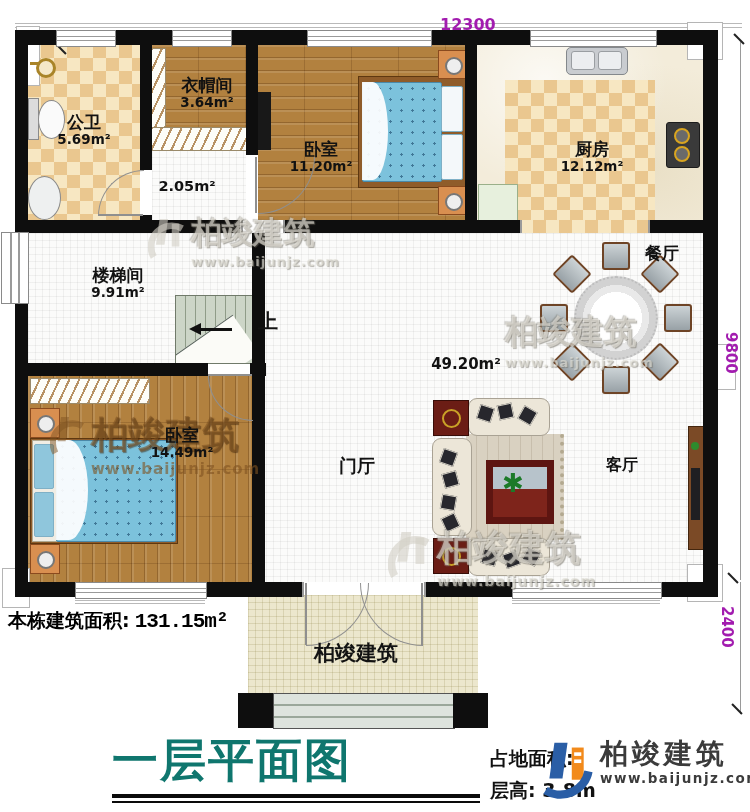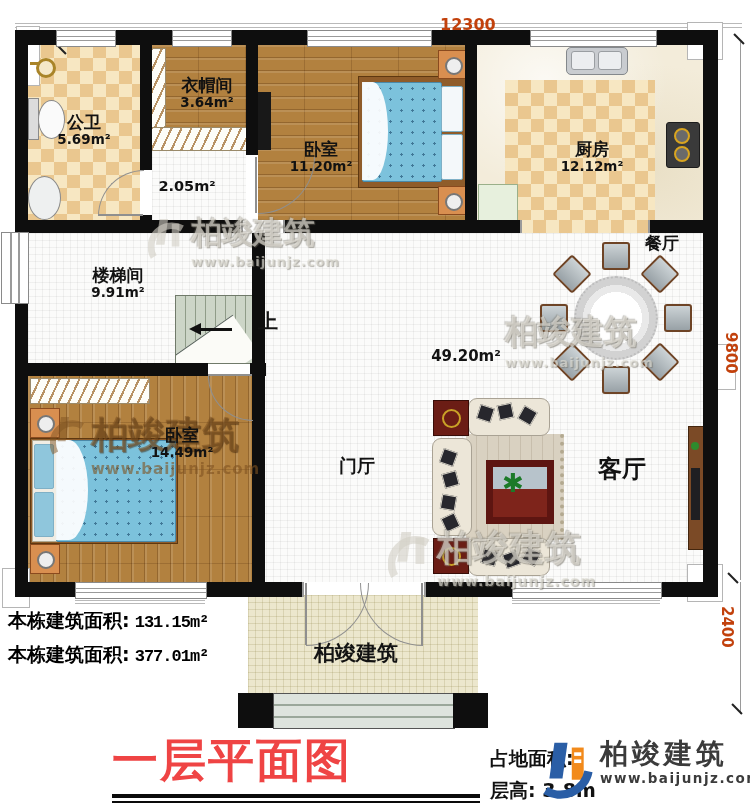--- a/index.html
+++ b/index.html
@@ -55,43 +55,43 @@
   .cushion{position:absolute;width:13px;height:13px;background:#27272d;border:1px solid #d8d4c8;z-index:11;}
   .sidetab{background:#6b1d15;border:1px solid #380d08;}
   .sidetab:after{content:"";position:absolute;left:50%;top:50%;width:15px;height:15px;margin:-9px 0 0 -9px;
         border:2px solid #c9a227;border-radius:50%;}
   .chair{position:absolute;width:24px;height:24px;background:linear-gradient(#ccd3d6,#98a1a6);
         border:2.5px solid #6e4426;border-radius:3px;z-index:10;}
   
   .lbl{position:absolute;transform:translateX(-50%);text-align:center;font-weight:700;color:#121212;
        z-index:50;line-height:1.12;white-space:nowrap;}
   .rname{font-size:17px;} .rarea{font-size:13.5px;}
-  .dim{position:absolute;font-weight:700;color:#c2410c;font-size:15px;z-index:50;white-space:nowrap;}
+  .dim{position:absolute;font-weight:700;color:#a21caf;font-size:15px;z-index:50;white-space:nowrap;}
   .vdim{writing-mode:vertical-rl;}
   .tick{position:absolute;width:14px;height:2px;background:#222;transform:rotate(45deg);z-index:6;}
   .dimline{position:absolute;background:#9a9a9a;z-index:4;}
   
   .wm{position:absolute;z-index:40;display:flex;align-items:flex-start;gap:5px;pointer-events:none;}
   .wm .txt{display:flex;flex-direction:column;}
   .wm-light .t1{font-weight:900;color:rgba(235,232,224,.6);text-shadow:1px 1px 1px rgba(110,105,95,.55),-1px -1px 1px rgba(110,105,95,.35);}
   .wm-light .t2{font-weight:700;color:rgba(225,222,214,.65);text-shadow:1px 1px 1px rgba(110,105,95,.5);letter-spacing:1px;}
   .wm-dark .t1{font-weight:900;color:rgba(128,84,34,.55);text-shadow:1px 1px 1px rgba(55,30,5,.5);}
   .wm-dark .t2{font-weight:700;color:rgba(128,84,34,.6);letter-spacing:1px;}
   
   .stairs{position:absolute;left:175px;top:295px;width:81px;height:67px;z-index:12;
         background:repeating-linear-gradient(to right,#ccd5c7 0 9px,#8f9c88 9px 10px);border:1px solid #707a6a;overflow:hidden;}
   .stairs .cut{position:absolute;left:-30px;bottom:-26px;width:110px;height:46px;background:#fbfbf7;
         transform:rotate(-35deg);border-top:1.5px solid #55605a;}
   .uparrow-line{position:absolute;left:200px;top:328px;width:32px;height:2.5px;background:#111;z-index:13;}
   .uparrow-head{position:absolute;left:189px;top:323px;width:0;height:0;z-index:13;
         border-top:6px solid transparent;border-bottom:6px solid transparent;border-right:12px solid #111;}
   
   .stat-label{font-size:19px;font-weight:700;color:#000;}
-  .stat-value{font-size:17px;font-weight:700;color:#000;font-family:"Liberation Mono","DejaVu Sans Mono",monospace;letter-spacing:-1px;}
-  .title-main{position:absolute;left:112px;top:730px;font-size:46px;font-weight:900;color:#ef4444;letter-spacing:2px;z-index:50;}
+  .stat-value{font-size:21px;font-weight:700;color:#000;font-family:"Liberation Mono","DejaVu Sans Mono",monospace;letter-spacing:-1px;}
+  .title-main{position:absolute;left:112px;top:730px;font-size:46px;font-weight:900;color:#0f766e;letter-spacing:2px;z-index:50;}
   .title-scale{position:absolute;left:388px;top:736px;font-size:41px;font-weight:500;color:#0a0a0a;z-index:50;
         font-family:"Liberation Mono","DejaVu Sans Mono",monospace;}
   .tb-small{position:absolute;font-size:19px;font-weight:700;color:#111;z-index:45;white-space:nowrap;}
   .logo{position:absolute;left:540px;top:738px;display:flex;align-items:flex-start;gap:6px;z-index:48;}
   .logo-texts{display:flex;flex-direction:column;}
   .logo-brand{font-size:28px;font-weight:900;color:#3b3b3b;letter-spacing:4px;line-height:1.15;}
   .logo-url{font-size:13.5px;font-weight:700;color:#3b3b3b;letter-spacing:1.5px;}
 </style>
 </head>
 <body>
@@ -323,51 +323,47 @@
       <div class="rarea">12.12m²</div>
     </div>
   <div class="lbl" style="left:118px;top:266px;">
     <div class="rname">楼梯间</div>
       <div class="rarea">9.91m²</div>
     </div>
   <div class="lbl" style="left:182px;top:426px;">
     <div class="rname">卧室</div>
       <div class="rarea">14.49m²</div>
     </div>
-  <div class="lbl" style="left:466px;top:348px;">
+  <div class="lbl" style="left:466px;top:356px;">
     <div class="rarea" style="font-size:15px;">49.20m²</div>
     </div>
-  <div class="lbl" style="left:662px;top:234px;">
+  <div class="lbl" style="left:662px;top:244px;">
     <div class="rname">餐厅</div>
     </div>
   <div class="lbl" style="left:622px;top:456px;">
-    <div class="rname" style="font-size:24px;">客厅</div>
+    <div class="rname" style="font-size:16px;">客厅</div>
     </div>
   <div class="lbl" style="left:357px;top:456px;">
     <div class="rname" style="font-size:18px;">门厅</div>
     </div>
   <div class="lbl" style="left:356px;top:642px;">
     <div class="rname" style="font-size:21px;">柏竣建筑</div>
     </div>
   <div class="lbl" style="left:268px;top:310px;">
     <div class="rname" style="font-size:20px;">上</div>
     </div>
 
   <div class="dim" style="left:440px;top:15px;font-size:16px;">12300</div>
   <div class="dim vdim" style="left:722px;top:332px;">9800</div>
   <div class="dim vdim" style="left:718px;top:606px;">2400</div>
 
   <div class="abs" style="left:8px;top:608px;z-index:45;">
     <div style="margin-bottom:8px;">
       <span class="stat-label">本栋建筑面积:</span>
       <span class="stat-value">131.15m²</span>
-    </div>
-    <div>
-      <span class="stat-label">本栋建筑面积:</span>
-      <span class="stat-value">377.01m²</span>
     </div>
   </div>
 
   <div class="title-main">一层平面图</div>
   <div class="abs" style="left:112px;top:794px;width:368px;height:4px;background:#0a0a0a;z-index:50;"></div>
   <div class="abs" style="left:112px;top:801px;width:368px;height:2px;background:#0a0a0a;z-index:50;"></div>
   <div class="tb-small" style="left:490px;top:746px;">占地面积:</div>
   <div class="tb-small" style="left:490px;top:778px;">
     <span>层高:</span>
     <span>3.8m</span>

